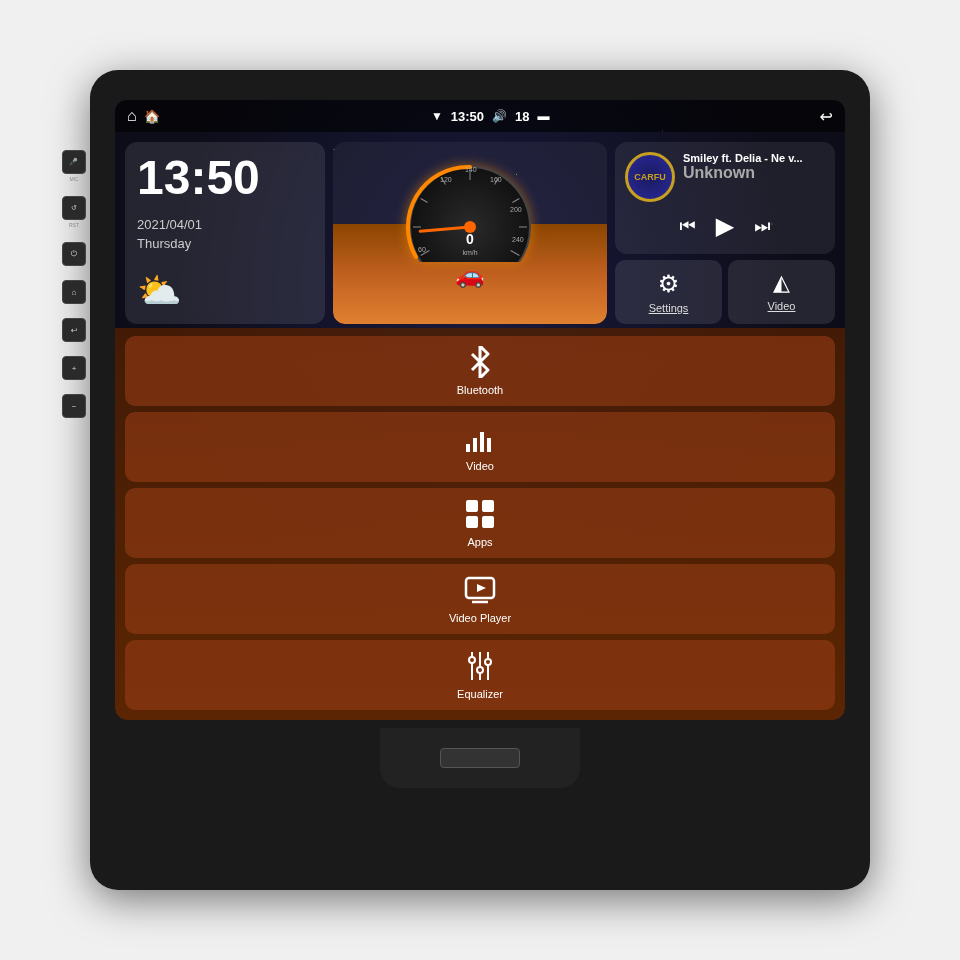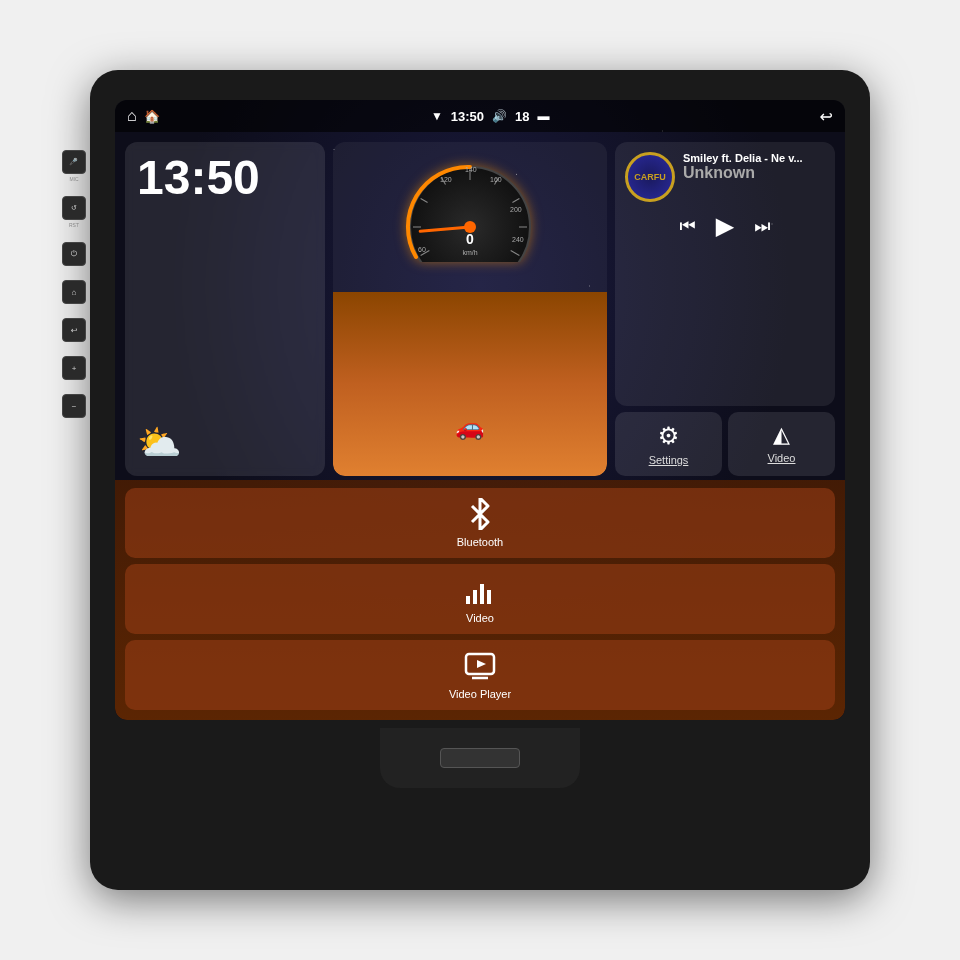--- a/index.html
+++ b/index.html
@@ -411,20 +411,24 @@
           <span style="font-size:16px;">↩</span>
         </div>
       </div>
 
       <div class="top-section">
 
         <div class="clock-widget left-col">
           <div>
             <div class="clock-time">13:50</div>
           </div>
+          <div>
+            <div class="clock-date">2021/04/01</div>
+            <div class="clock-date">Thursday</div>
+          </div>
           <div class="weather-icon">⛅</div>
         </div>
 
         <div class="speedo-widget center-col">
           <div class="speedo-bg"></div>
           <div class="speedo-canvas" style="position:relative;z-index:2;">
             <svg class="speedo-svg" width="160" height="110" viewBox="0 0 160 110">
 
               <defs>
                 <radialGradient id="gaugeGrad" cx="50%" cy="50%" r="50%">
@@ -515,30 +519,53 @@
         <button class="menu-item">
           <svg width="32" height="32" viewBox="0 0 32 32">
             <rect x="2" y="22" width="4" height="8" fill="white"></rect>
             <rect x="9" y="16" width="4" height="14" fill="white"></rect>
             <rect x="16" y="10" width="4" height="20" fill="white"></rect>
             <rect x="23" y="16" width="4" height="14" fill="white"></rect>
           </svg>
           <span class="menu-item-label">Video</span>
         </button>
 
+        <button class="menu-item">
+          <svg width="32" height="32" viewBox="0 0 32 32">
+            <rect x="2" y="2" width="12" height="12" rx="2" fill="white"></rect>
+            <rect x="18" y="2" width="12" height="12" rx="2" fill="white"></rect>
+            <rect x="2" y="18" width="12" height="12" rx="2" fill="white"></rect>
+            <rect x="18" y="18" width="12" height="12" rx="2" fill="white"></rect>
+          </svg>
+          <span class="menu-item-label">Apps</span>
+        </button>
 
         <button class="menu-item">
           <svg width="32" height="32" viewBox="0 0 32 32">
             <rect x="2" y="4" width="28" height="20" rx="3" fill="none" stroke="white" stroke-width="2.5"></rect>
             <polygon points="13,10 13,18 22,14" fill="white"></polygon>
             <line x1="8" y1="28" x2="24" y2="28" stroke="white" stroke-width="2.5"></line>
           </svg>
           <span class="menu-item-label">Video Player</span>
         </button>
 
+        <button class="menu-item">
+          <svg width="32" height="32" viewBox="0 0 32 32">
+            <circle cx="8" cy="10" r="3" fill="none" stroke="white" stroke-width="2"></circle>
+            <line x1="8" y1="13" x2="8" y2="30" stroke="white" stroke-width="2"></line>
+            <line x1="8" y1="2" x2="8" y2="7" stroke="white" stroke-width="2"></line>
+            <circle cx="16" cy="20" r="3" fill="none" stroke="white" stroke-width="2"></circle>
+            <line x1="16" y1="23" x2="16" y2="30" stroke="white" stroke-width="2"></line>
+            <line x1="16" y1="2" x2="16" y2="17" stroke="white" stroke-width="2"></line>
+            <circle cx="24" cy="12" r="3" fill="none" stroke="white" stroke-width="2"></circle>
+            <line x1="24" y1="15" x2="24" y2="30" stroke="white" stroke-width="2"></line>
+            <line x1="24" y1="2" x2="24" y2="9" stroke="white" stroke-width="2"></line>
+          </svg>
+          <span class="menu-item-label">Equalizer</span>
+        </button>
 
       </div>
 
     </div>
   </div>
 
   <div class="bottom-mount">
     <div class="mount-slot"></div>
   </div>
 

